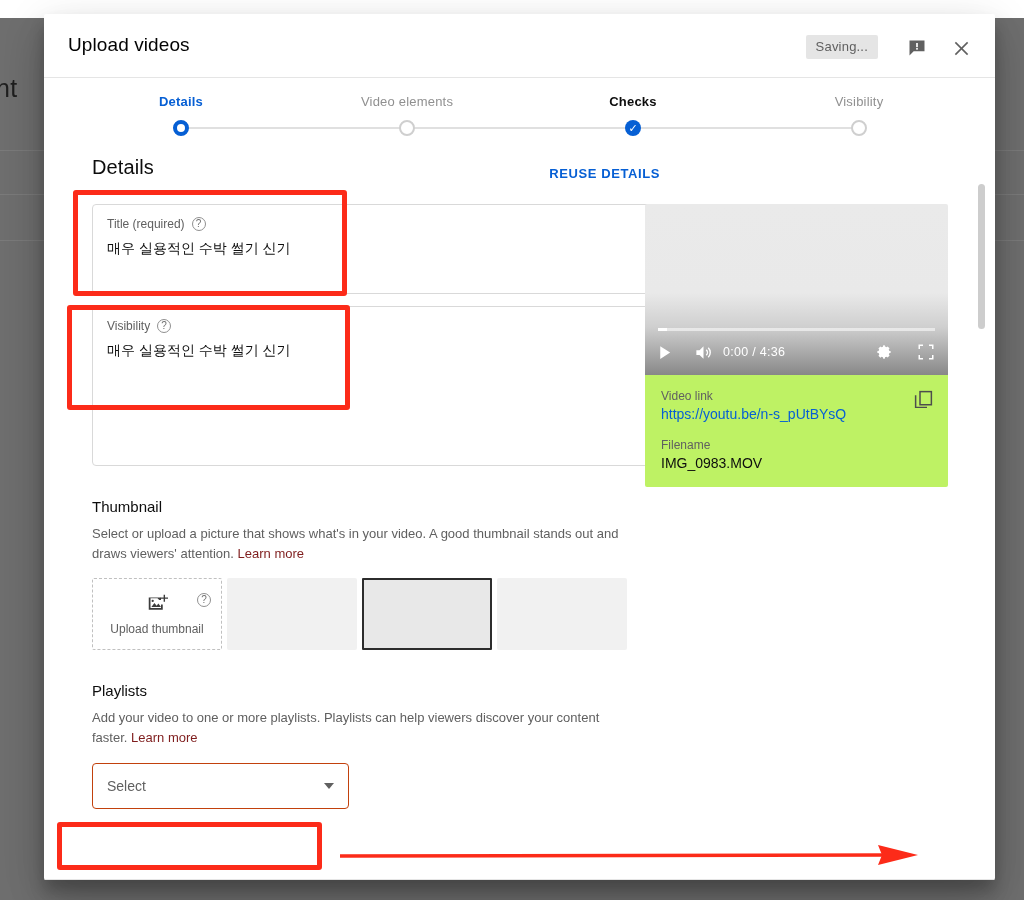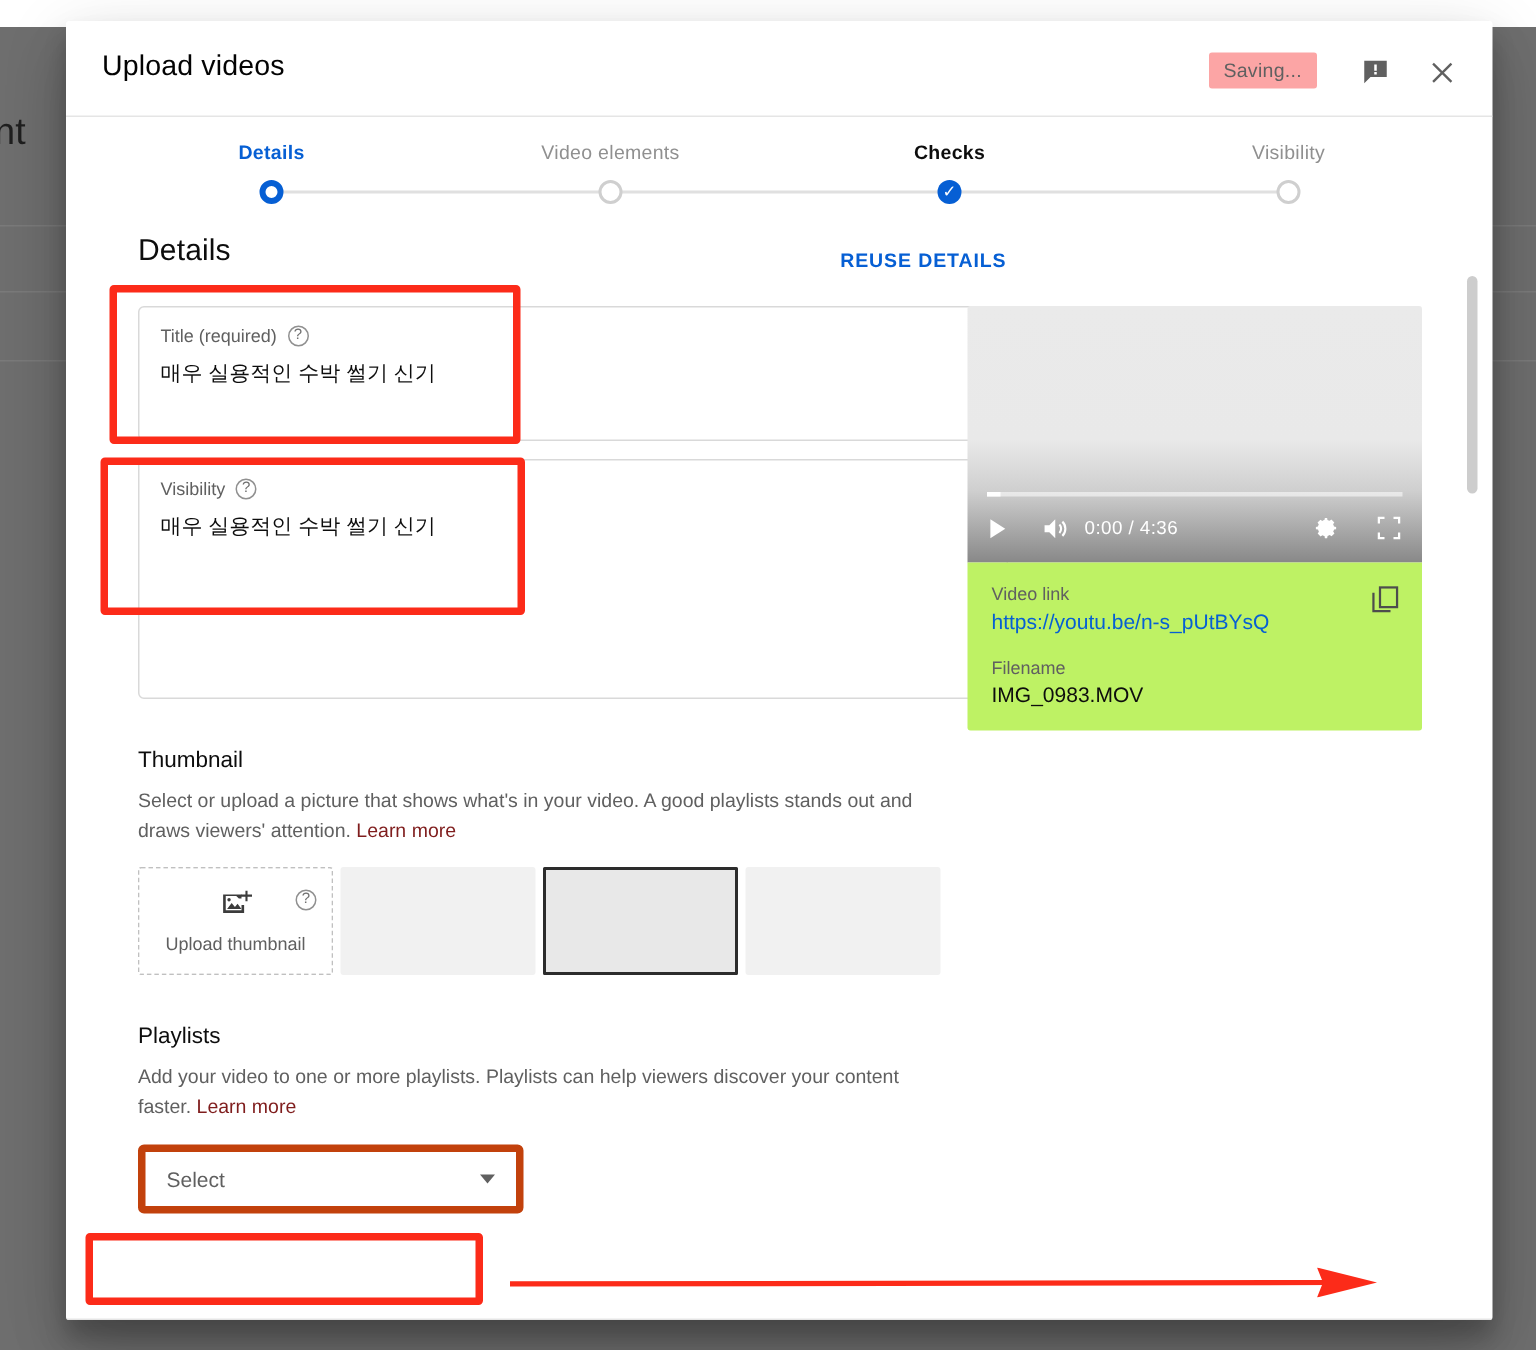--- a/index.html
+++ b/index.html
@@ -63,21 +63,21 @@
     position: relative;
     height: 64px;
     border-bottom: 1px solid #e5e5e5;
   }
   .dlg-title {
     position: absolute; left: 24px; top: 20px;
     font-size: 19px; color: #030303; letter-spacing: .1px;
   }
   .saving-badge {
     position: absolute; right: 117px; top: 21px;
-    background: #fca5a5; color: #606060;
+    background: #e5e5e5; color: #606060;
     font-size: 13px; padding: 4px 10px 5px; border-radius: 2px;
     letter-spacing: .2px;
   }
   .hdr-icon-btn {
     position: absolute; top: 18px;
     width: 32px; height: 32px;
     display: flex; align-items: center; justify-content: center;
     color: #606060; cursor: pointer;
   }
   .hdr-feedback { right: 62px; }
@@ -127,21 +127,21 @@
     background: #cdcdcd; cursor: pointer;
   }
 
   .col-left { position: absolute; left: 48px; top: 0; width: 580px; }
   .col-right { position: absolute; left: 601px; top: 48px; width: 303px; }
 
   .section-title {
     font-size: 20px; color: #0d0d0d; letter-spacing: .1px;
   }
   .reuse-link {
-    position: absolute; right: 1px; top: 10px;
+    position: absolute; right: 12px; top: 10px;
     font-size: 13px; font-weight: bold; color: #065fd4;
     letter-spacing: .6px; cursor: pointer;
   }
 
   .field-box {
     border: 1px solid #d9d9d9; border-radius: 4px;
     padding: 12px 14px 0;
     background: #fff;
     position: relative;
   }
@@ -178,21 +178,21 @@
     width: 130px; height: 72px;
     background: #f1f1f1; border-radius: 2px; cursor: pointer;
   }
   .thumb-opt.selected {
     background: #e8e8e8; border: 2px solid #2c2c2c; border-radius: 1px;
   }
 
   .select-box {
     margin-top: 14px;
     width: 257px; height: 46px;
-    border: 5px solid #c2410c; border-radius: 4px;
+    border: 1px solid #c2410c; border-radius: 4px;
     display: flex; align-items: center; justify-content: space-between;
     padding: 0 14px; cursor: pointer; background: #fff;
   }
   .select-value { font-size: 14px; color: #606060; }
   .caret {
     width: 0; height: 0;
     border-left: 5px solid transparent; border-right: 5px solid transparent;
     border-top: 6px solid #606060;
   }
 
@@ -305,21 +305,21 @@
         <div class="field-label">
           <span>Visibility</span>
           <span class="help-circle">?</span>
         </div>
         <div class="field-value">매우 실용적인 수박 썰기 신기</div>
       </div>
 
       <div style="margin-top:32px;">
         <div class="sub-head">Thumbnail</div>
         <div class="sub-desc" style="width:530px;">
-          <span>Select or upload a picture that shows what's in your video. A good playlists stands out and draws viewers' attention.</span>
+          <span>Select or upload a picture that shows what's in your video. A good thumbnail stands out and draws viewers' attention.</span>
           <span class="inline-link">Learn more</span>
         </div>
         <div class="thumb-row">
           <div class="thumb-upload">
             <span class="thumb-help help-circle">?</span>
             <span>
               <svg viewBox="0 0 24 24" width="21" height="21" fill="#3c3c3c">
                 <path d="M2 5h14v3h-2l-2-2H4v11h12v-4h2v6H2z"></path>
                 <path d="M5 16l3.5-4.5 2.5 3 2-2.5 3 4z"></path>
                 <circle cx="6.5" cy="9" r="1.3"></circle>

